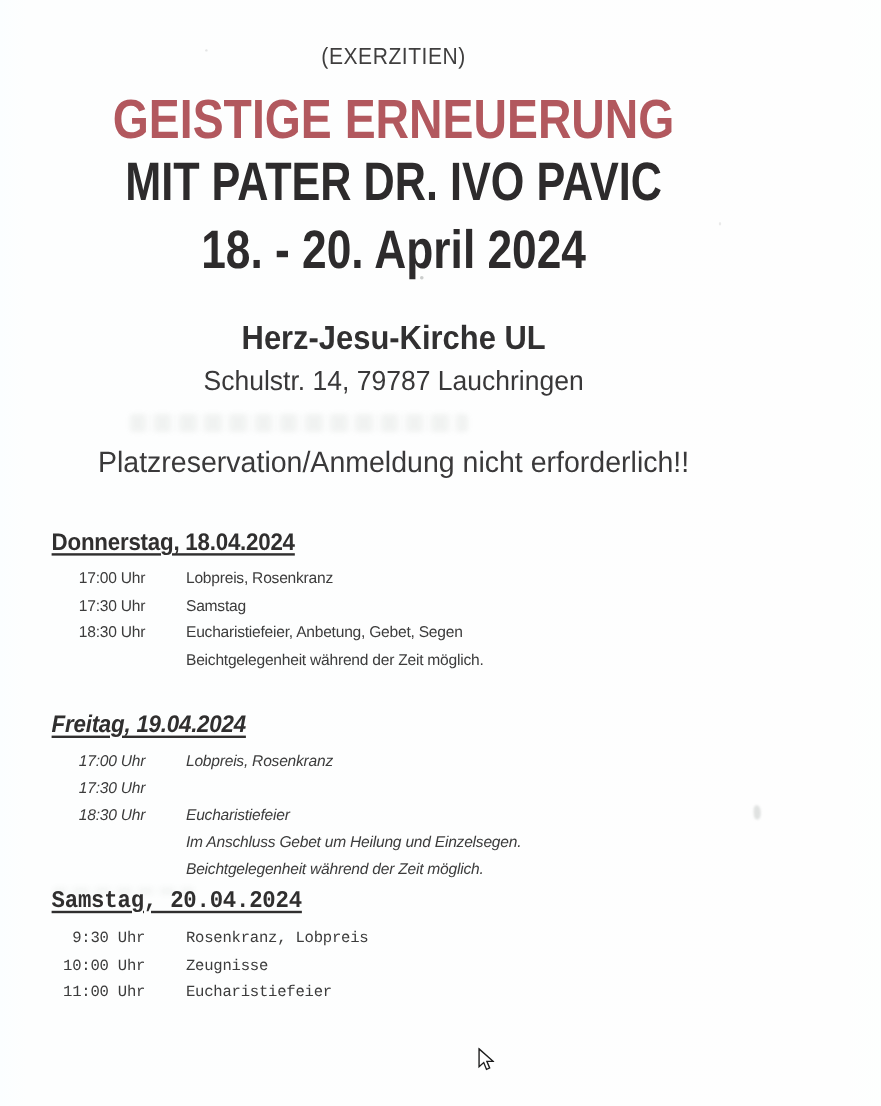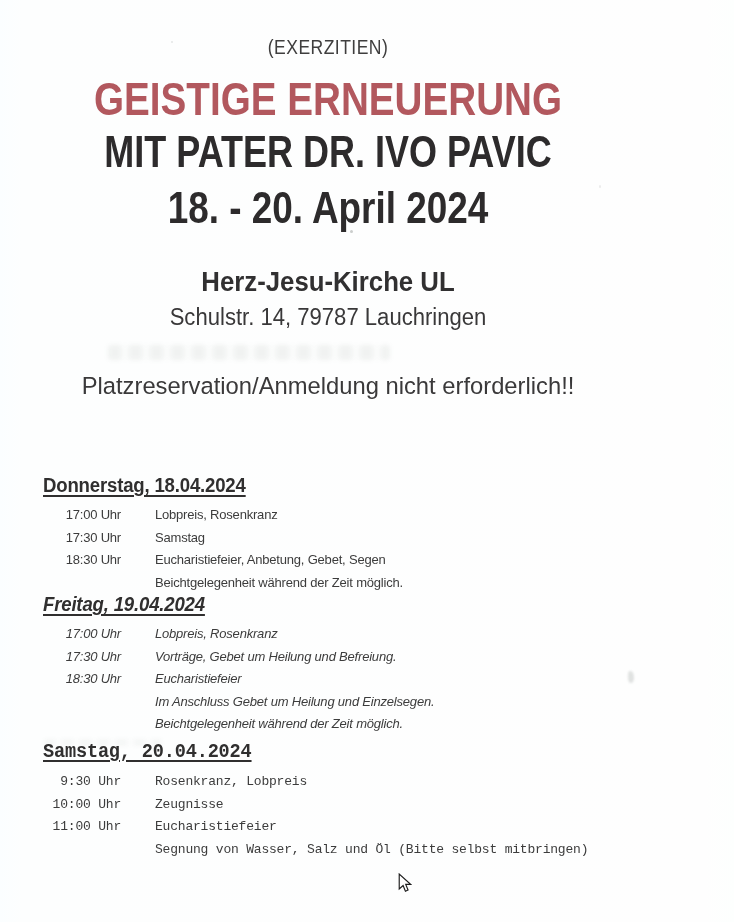--- a/index.html
+++ b/index.html
@@ -124,21 +124,21 @@
     width: 78px;
     text-align: right;
     flex: 0 0 78px;
     white-space: pre;
   }
   .row .act {
     margin-left: 34px;
     white-space: pre;
     text-align: center;
   }
-  #day-0 { top: 473px; }
+  #day-0 { top: 440px; }
   #day-1 { top: 592px; font-style: italic; }
   #day-2 { top: 740px; font-family: Liberation Mono, monospace; }
   
   .ghost-band {
     position: absolute;
     border-radius: 3px;
     filter: blur(2px);
     pointer-events: none;
   }
   #ghost-1 {
@@ -221,21 +221,20 @@
 
   <section class="day" id="day-1">
     <h2>Freitag, 19.04.2024</h2>
     <div class="rows">
       <div class="row">
         <span class="time">17:00 Uhr</span>
         <span class="act">Lobpreis, Rosenkranz</span>
       </div>
       <div class="row">
         <span class="time">17:30 Uhr</span>
-        <span class="act">Vorträge, Gebet um Heilung und Befreiung.</span>
       </div>
       <div class="row">
         <span class="time">18:30 Uhr</span>
         <span class="act">Eucharistiefeier</span>
       </div>
       <div class="row">
         <span class="time"></span>
         <span class="act">Im Anschluss Gebet um Heilung und Einzelsegen.</span>
       </div>
       <div class="row">
@@ -255,21 +254,20 @@
       <div class="row">
         <span class="time">10:00 Uhr</span>
         <span class="act">Zeugnisse</span>
       </div>
       <div class="row">
         <span class="time">11:00 Uhr</span>
         <span class="act">Eucharistiefeier</span>
       </div>
       <div class="row">
         <span class="time"></span>
-        <span class="act">Segnung von Wasser, Salz und Öl (Bitte selbst mitbringen)</span>
       </div>
     </div>
   </section>
 
   <svg class="cursor" viewBox="0 0 13 20" xmlns="http://www.w3.org/2000/svg">
     <path d="M1 1 L1 15.2 L4.7 11.9 L6.9 17.3 L9.4 16.2 L7.2 10.9 L12.1 10.9 Z" fill="#ffffff" stroke="#1d1d1d" stroke-width="1.1" stroke-linejoin="miter"></path>
   </svg>
 
 </div>
 

